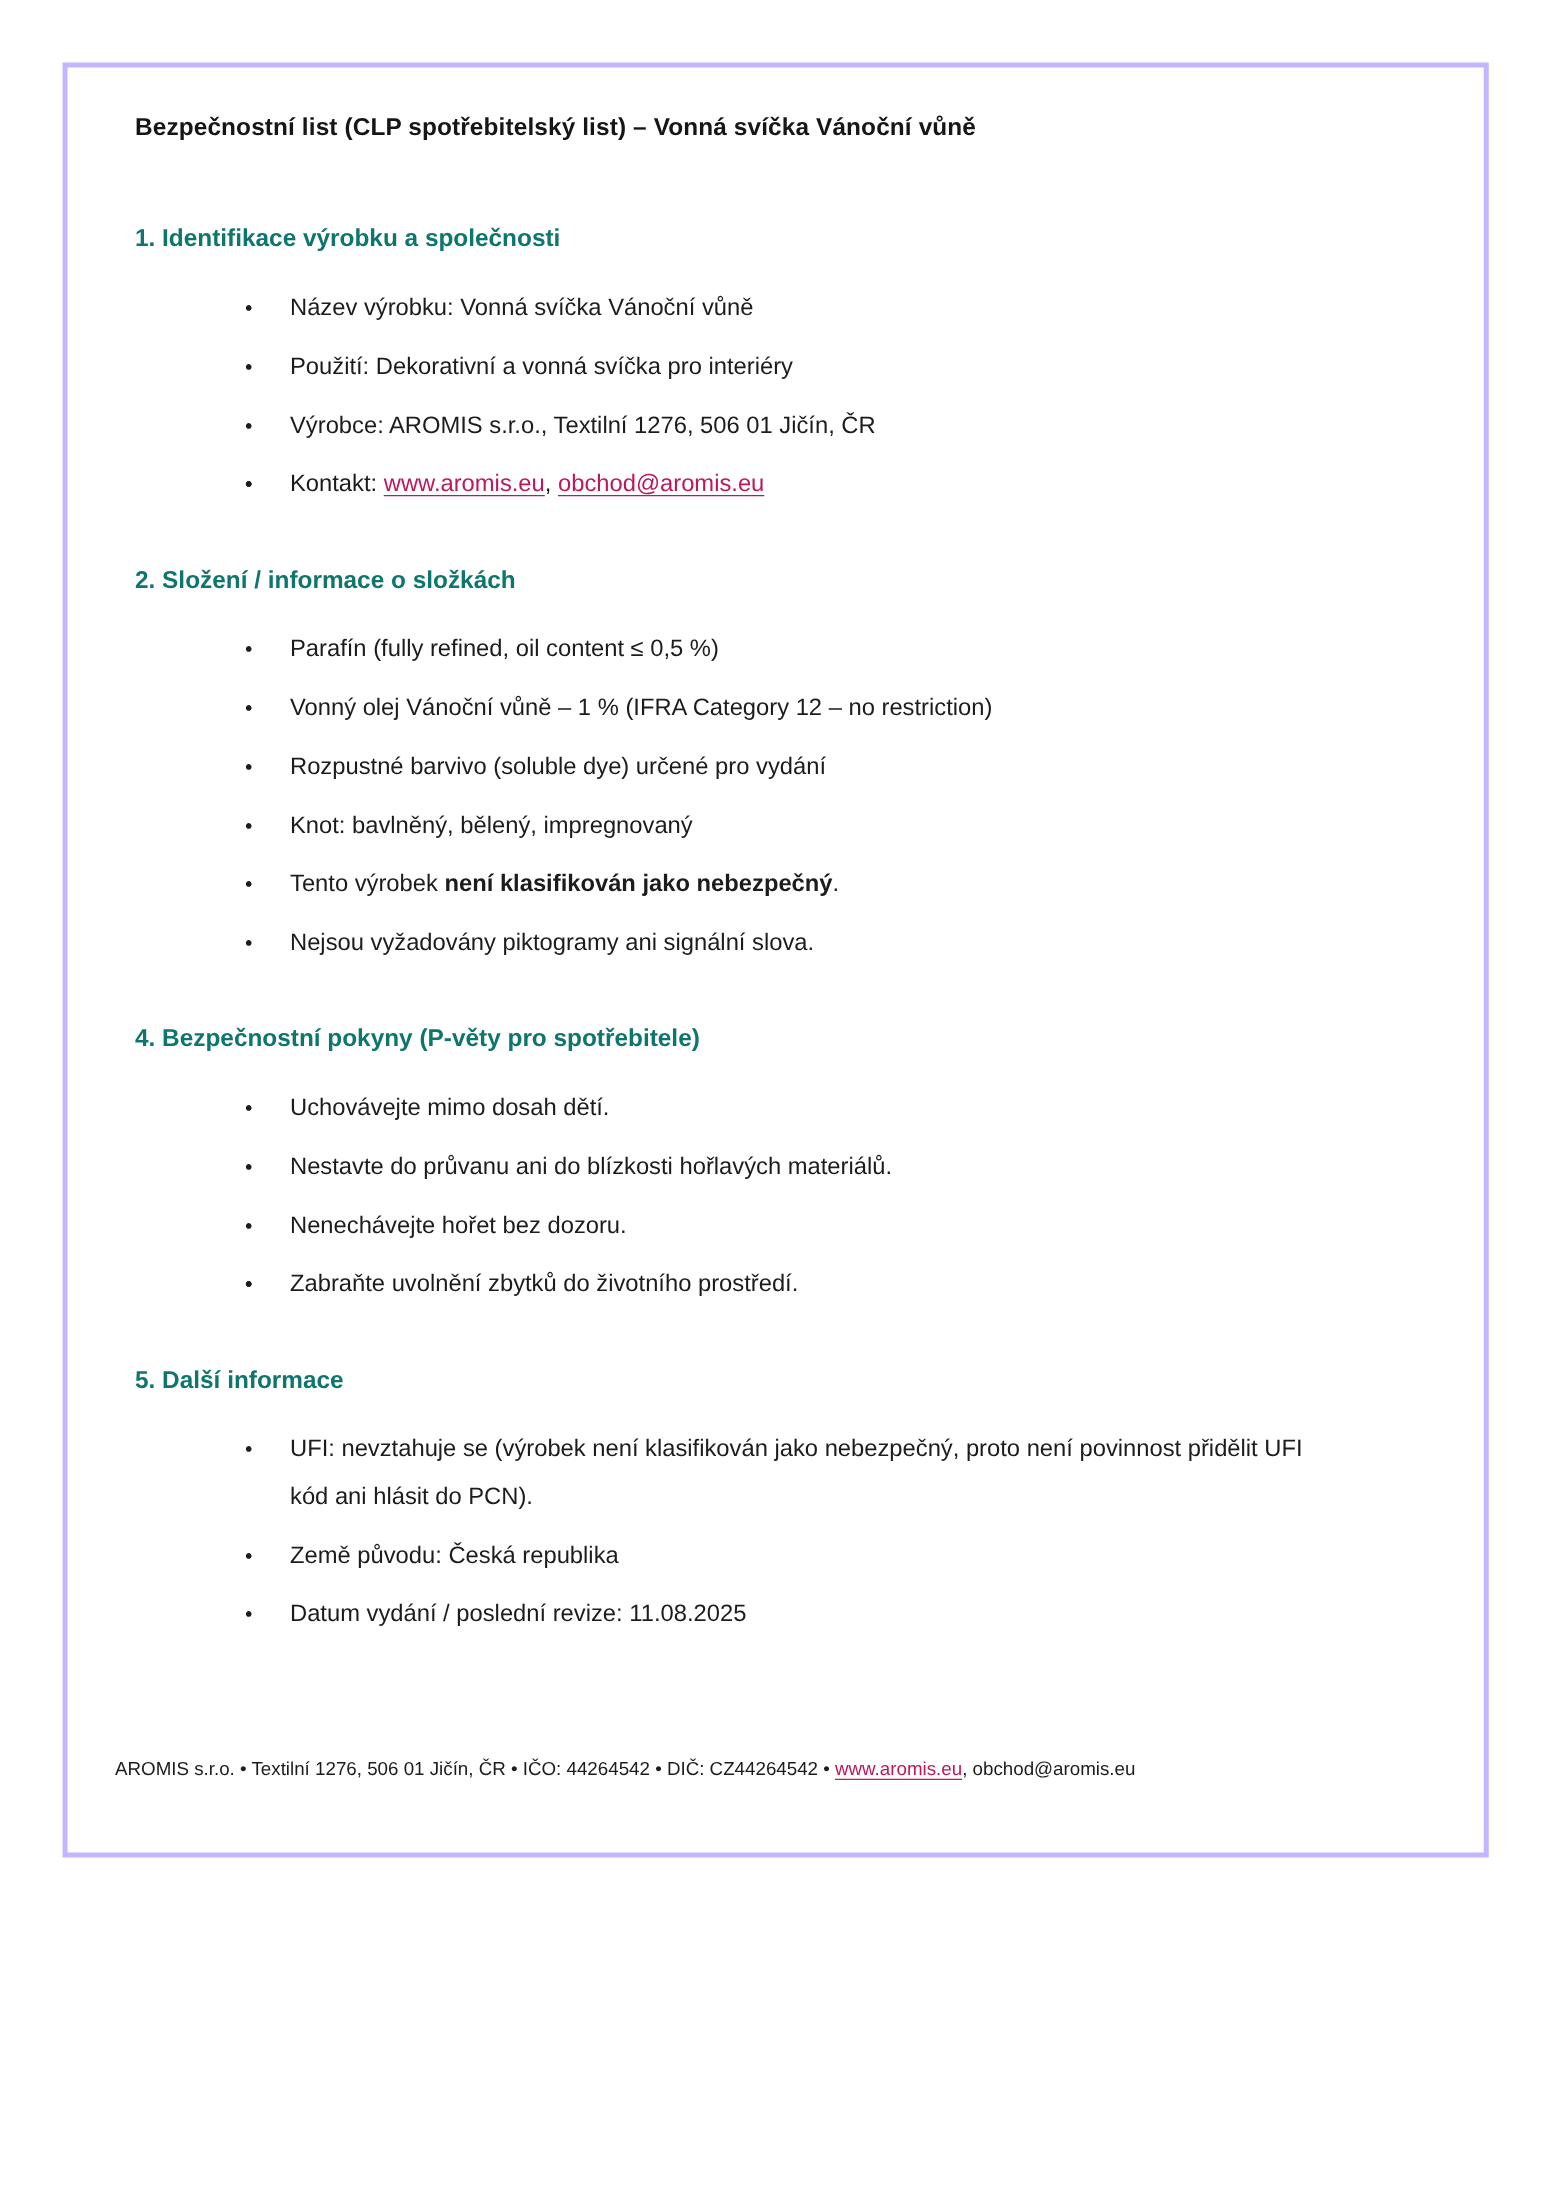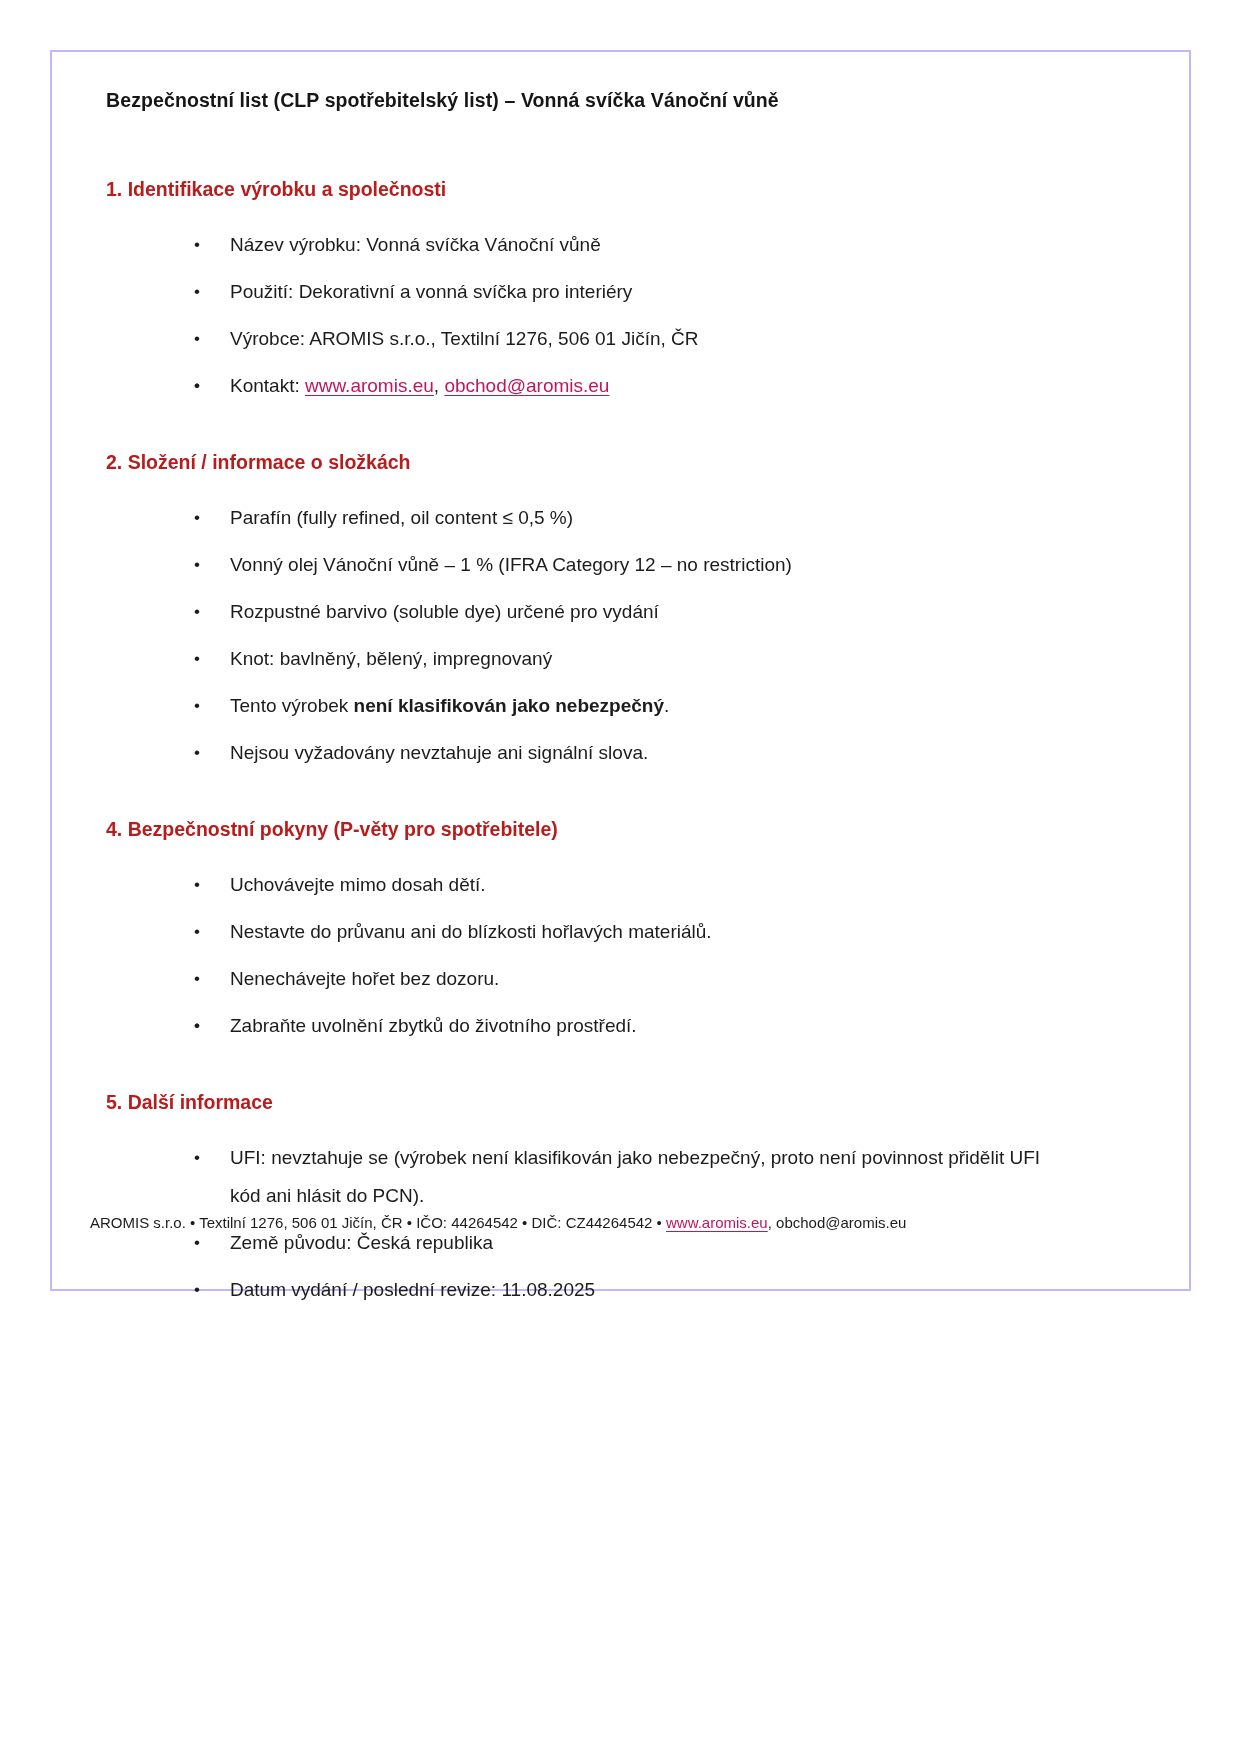--- a/index.html
+++ b/index.html
@@ -5,43 +5,43 @@
   * { margin: 0; padding: 0; box-sizing: border-box; }
   html, body {
     width: 1241px; height: 1755px;
     background: #ffffff;
     font-family: "Liberation Sans", "DejaVu Sans", sans-serif;
     color: #1c1c1c;
   }
   .page-border {
     position: absolute;
     left: 50px; top: 50px;
-    width: 1141px; height: 1241px;
-    border: 2px solid #c4b5fd;
+    width: 1141px; height: 1436px;
+    border: 4px solid #c4b5fd;
     background: #ffffff;
   }
   .content {
     position: relative;
     width: 100%; height: 100%;
     padding: 34px 54px 0 54px;
   }
   h1.doc-title {
     font-size: 19.5px;
     font-weight: 700;
     line-height: 28px;
     letter-spacing: 0.1px;
     margin: 0 0 62px 0;
     color: #161616;
   }
   h2.section-heading {
     font-size: 19.5px;
     font-weight: 700;
     line-height: 26px;
     margin: 44px 0 24px 0;
-    color: #b91c1c;
+    color: #0f766e;
   }
   .bullet {
     position: relative;
     padding-left: 124px;
     margin-bottom: 9px;
     font-size: 19px;
     line-height: 38px;
     color: #1c1c1c;
   }
   .bullet .dot {
@@ -121,21 +121,21 @@
       <span class="dot">•</span>
       <span class="text">Knot: bavlněný, bělený, impregnovaný</span>
     </div>
 
     <div class="bullet">
       <span class="dot">•</span>
       <span class="text"><span>Tento výrobek </span><span class="bold-inline">není klasifikován jako nebezpečný</span><span>.</span></span>
     </div>
     <div class="bullet">
       <span class="dot">•</span>
-      <span class="text">Nejsou vyžadovány nevztahuje ani signální slova.</span>
+      <span class="text">Nejsou vyžadovány piktogramy ani signální slova.</span>
     </div>
 
     <h2 class="section-heading">4. Bezpečnostní pokyny (P-věty pro spotřebitele)</h2>
     <div class="bullet">
       <span class="dot">•</span>
       <span class="text">Uchovávejte mimo dosah dětí.</span>
     </div>
     <div class="bullet">
       <span class="dot">•</span>
       <span class="text">Nestavte do průvanu ani do blízkosti hořlavých materiálů.</span>

